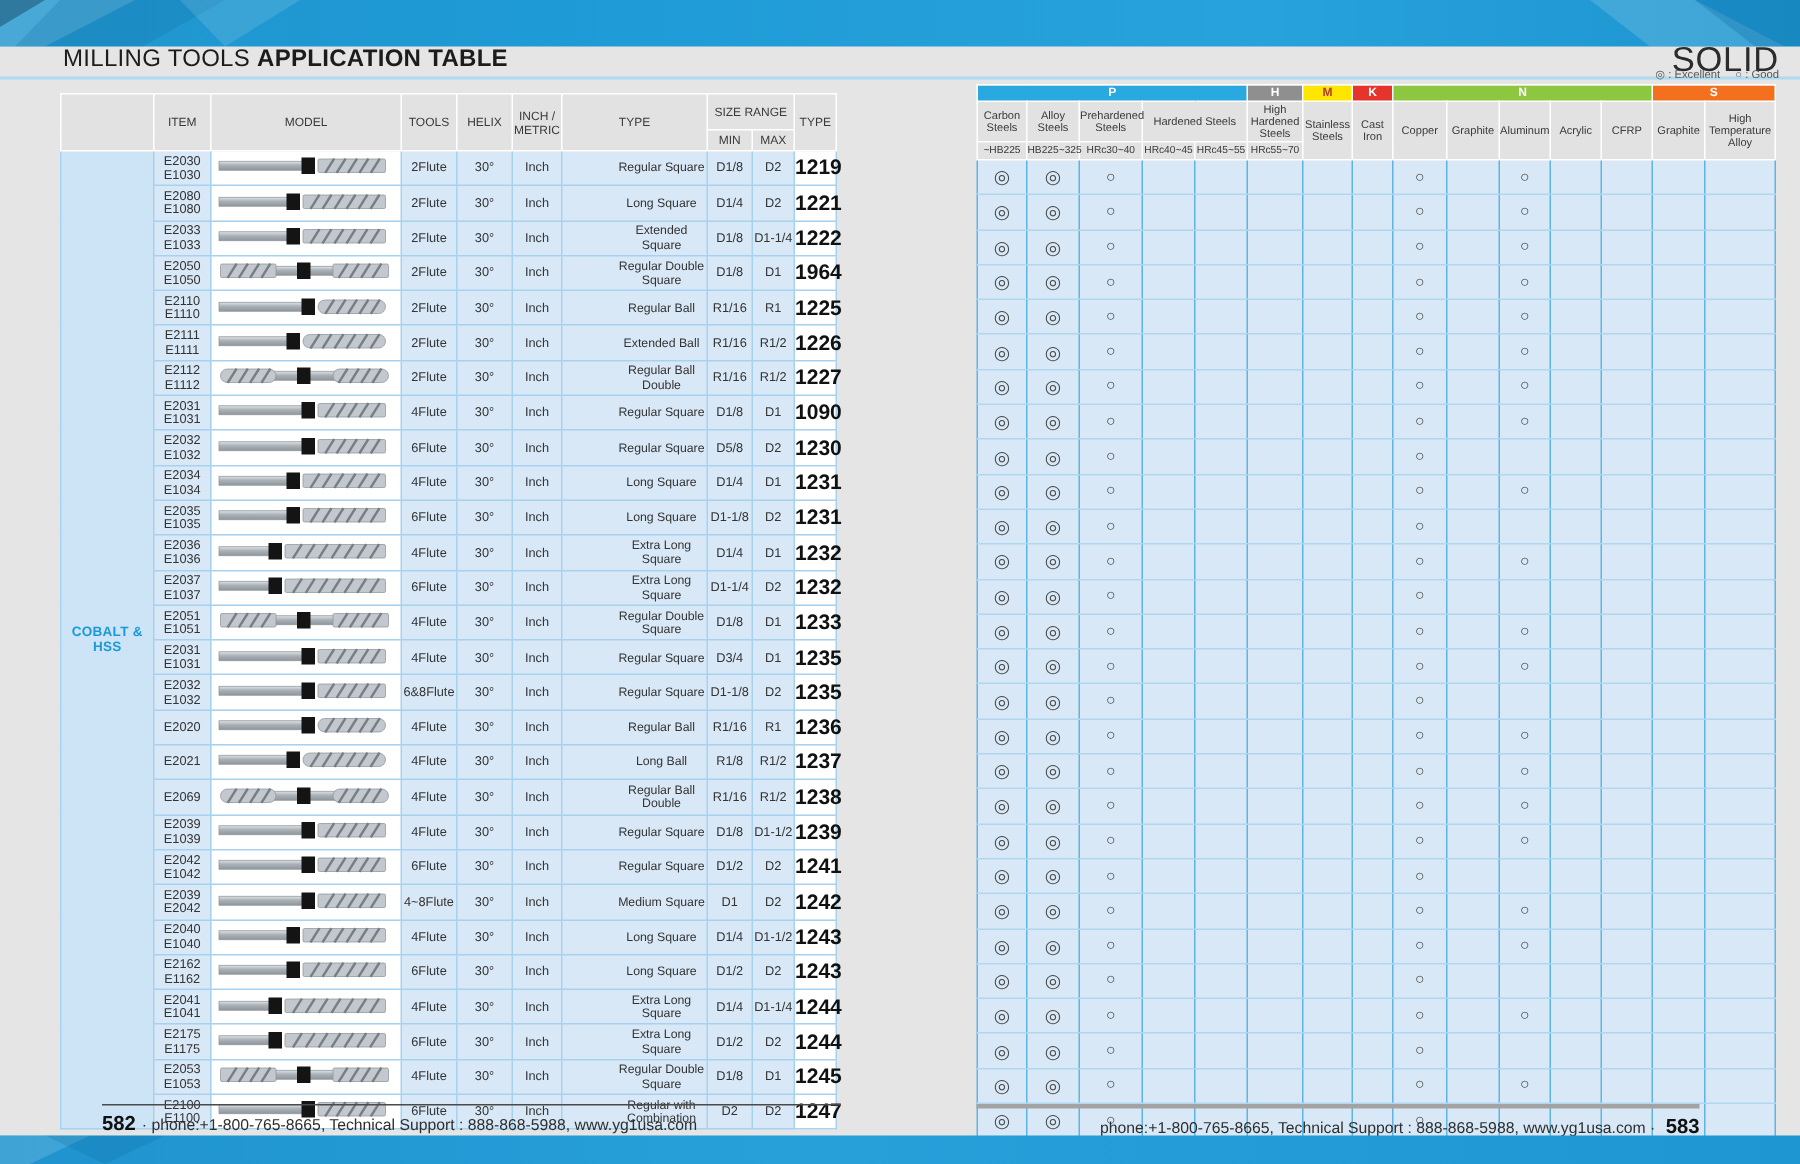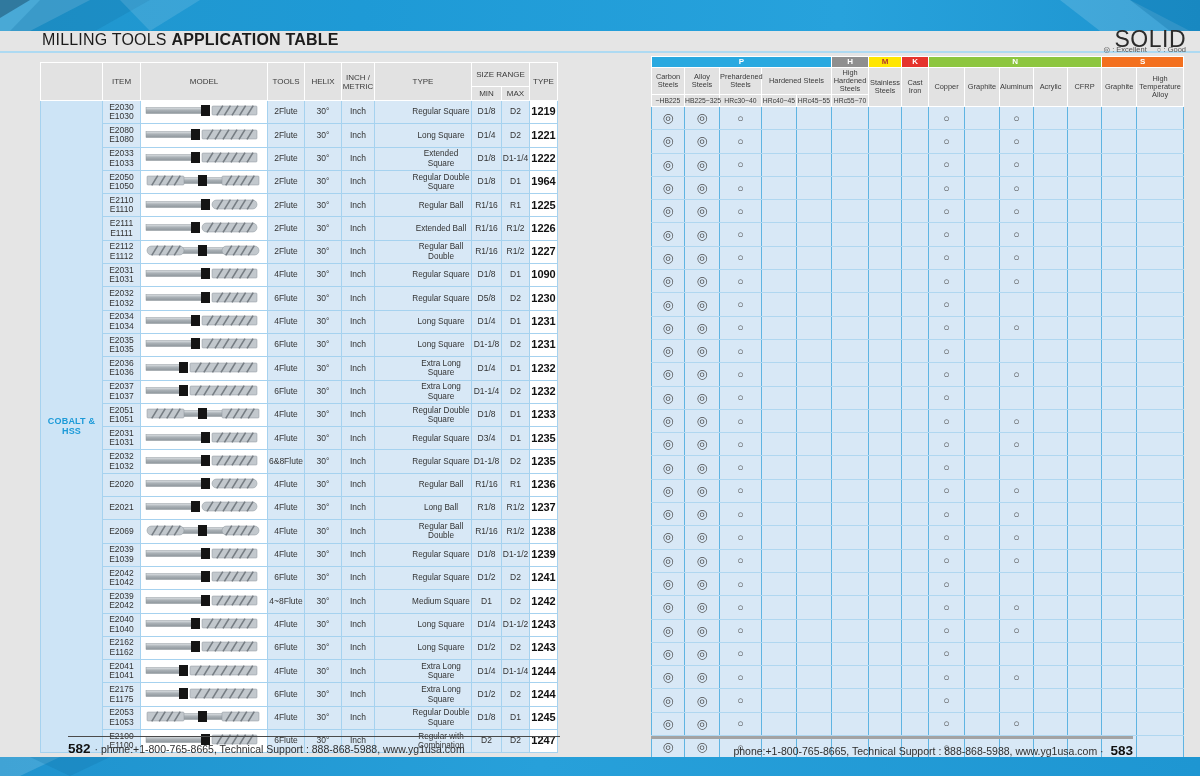--- a/index.html
+++ b/index.html
@@ -25,21 +25,21 @@
   .legend span{margin-left:8px;}
 
   
   table{border-collapse:collapse;table-layout:fixed;}
   .left-table{position:absolute;left:40px;top:62px;width:517px;font-size:8.5px;}
   .left-table th{background:#e2e2e2;border:1px solid #fff;font-weight:normal;
     font-size:8px;color:#3a3a3a;padding:0;line-height:9px;}
   .left-table td{border:1px solid #a6d2ef;text-align:center;padding:0;height:22.3px;
     background:#d8e8f6;color:#333;line-height:9.5px;}
   .left-table td.c-model{background:#fff;text-align:left;padding-left:3px;}
-  .left-table td.c-page{background:#fff;font-weight:bold;font-size:11px;color:#111;margin-left:12px;}
+  .left-table td.c-page{background:#fff;font-weight:bold;font-size:14px;color:#111;margin-left:12px;}
   .left-table td.sidebar-cell{background:#cde4f6;color:#1c9ad8;font-weight:bold;
     font-size:9px;letter-spacing:.2px;}
   .left-table .hdr-main{height:24px;}
   .left-table .hdr-sub{height:14px;}
   .left-table td.c-type{font-size:8.2px;padding-left:36px;}
 
   
   .right-table{position:absolute;left:651px;top:56px;width:532px;}
   .right-table th{padding:0;font-weight:normal;}
   .right-table .band{height:10px;font-size:8px;font-weight:bold;line-height:10px;

